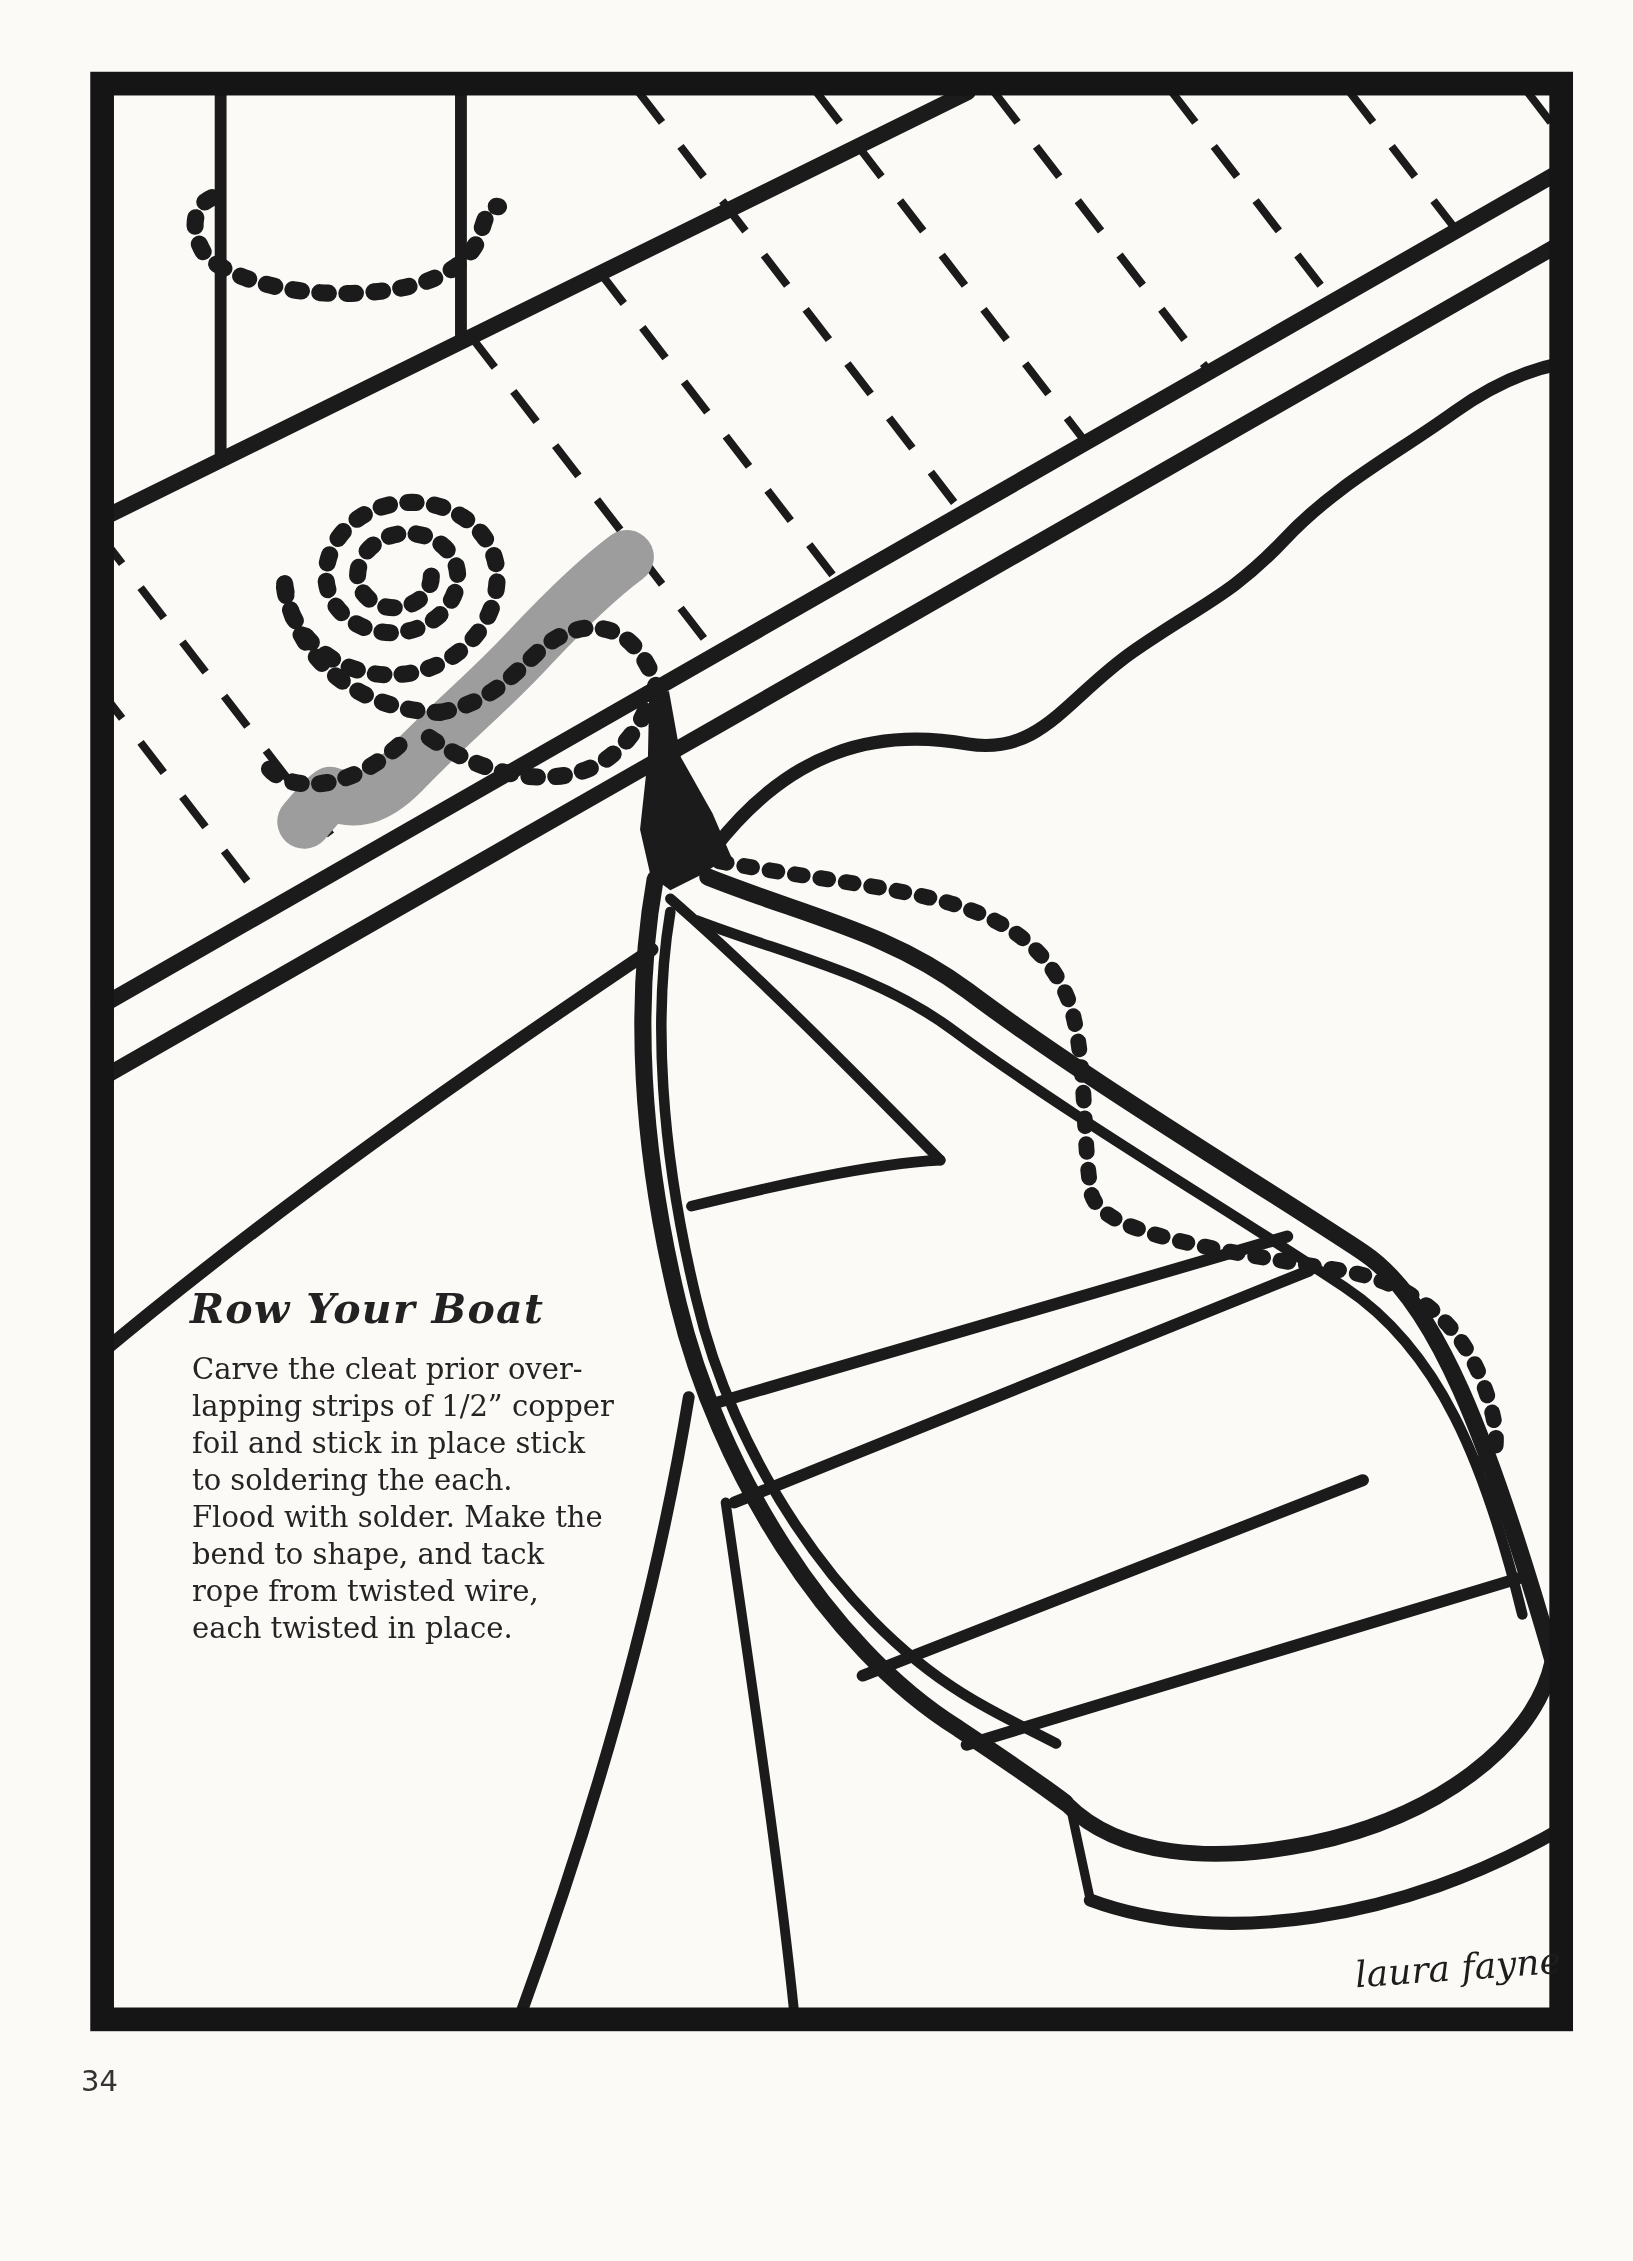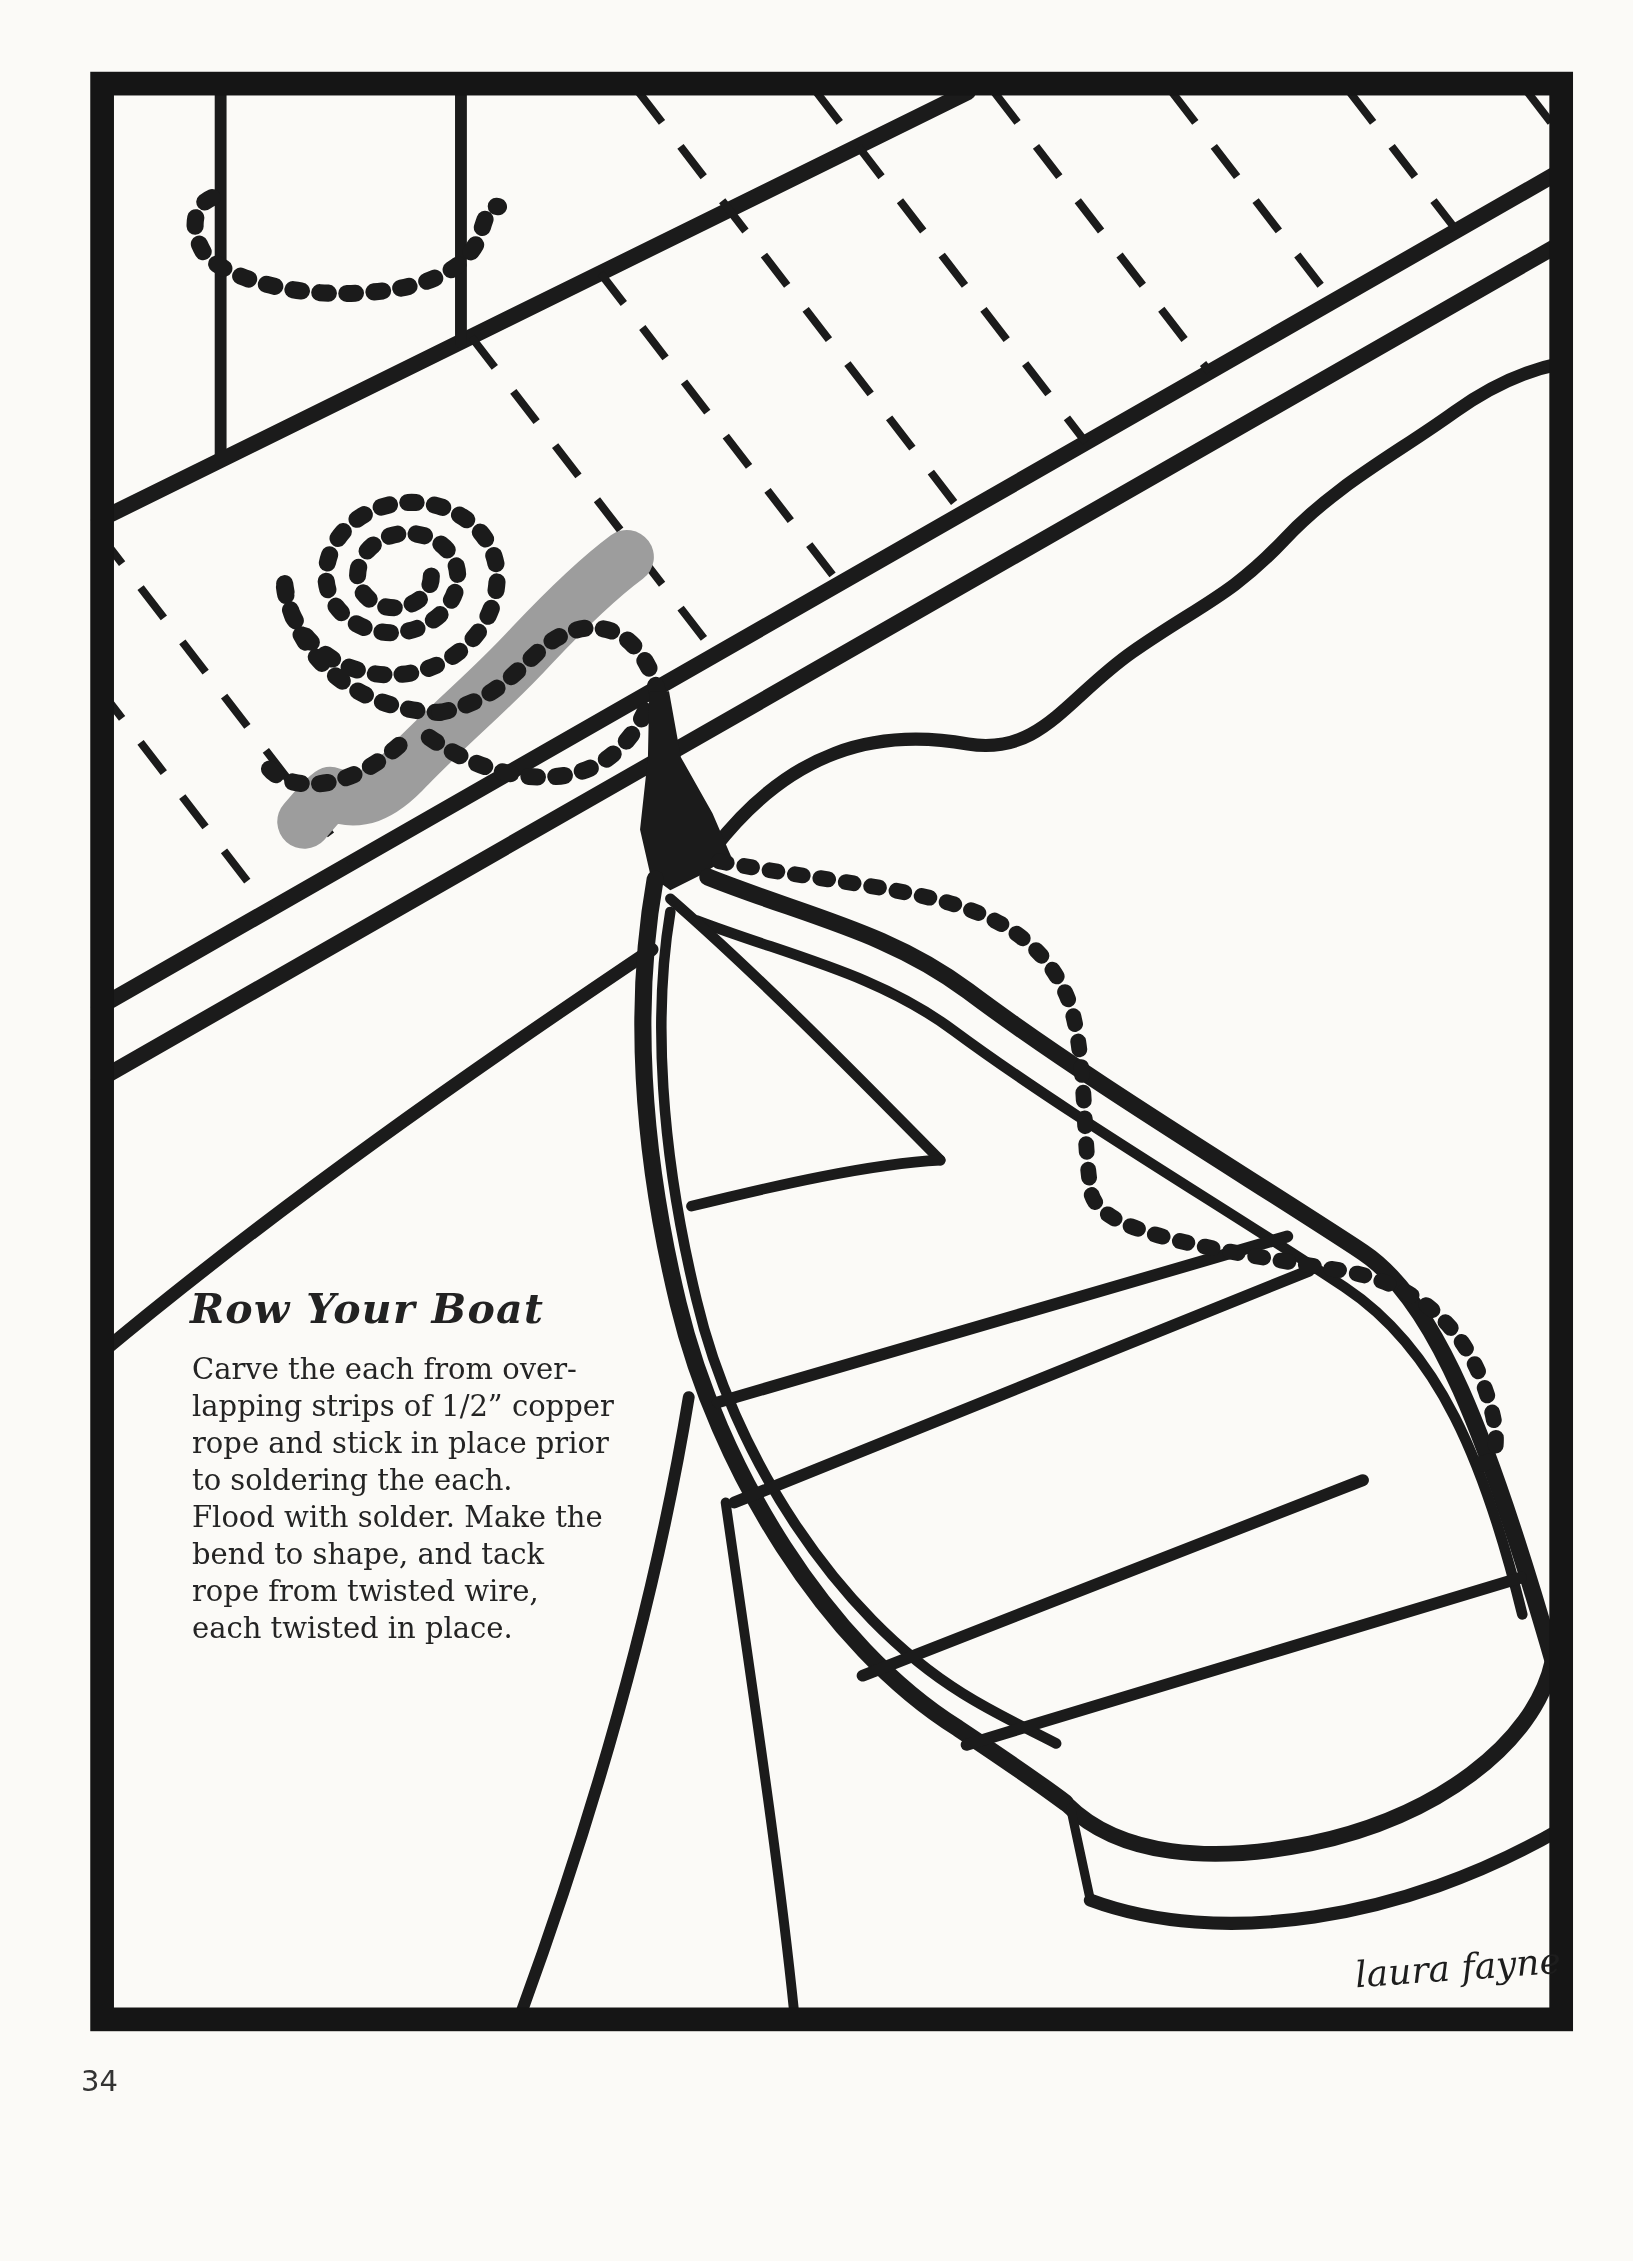--- a/index.html
+++ b/index.html
@@ -105,23 +105,23 @@
     </g>
 
     <path class="bead-sm" d="M1092 1308 C1200 1330 1330 1342 1430 1368 C1535 1396 1596 1446 1625 1525 C1652 1612 1643 1735 1658 1815 C1676 1868 1800 1892 2040 1930 C2140 1948 2210 2000 2248 2090 C2268 2140 2276 2180 2270 2205 C2262 2228 2240 2228 2238 2210"></path>
 
     <rect class="frame" x="155" y="127" width="2216" height="2940"></rect>
   </svg>
 
   <div class="pattern-title">Row Your Boat</div>
 
   <div class="instructions">
-    <div>Carve the each from over-</div>
+    <div>Carve the cleat prior over-</div>
     <div>lapping strips of 1/2” copper</div>
-    <div>rope and stick in place prior</div>
+    <div>foil and stick in place stick</div>
     <div>to soldering the each.</div>
     <div>Flood with solder.  Make the</div>
     <div>bend to shape, and tack</div>
     <div>rope from twisted wire,</div>
     <div>each twisted in place.</div>
   </div>
 
   <div class="signature">laura fayne</div>
 
   <div class="pagenum">34</div>

